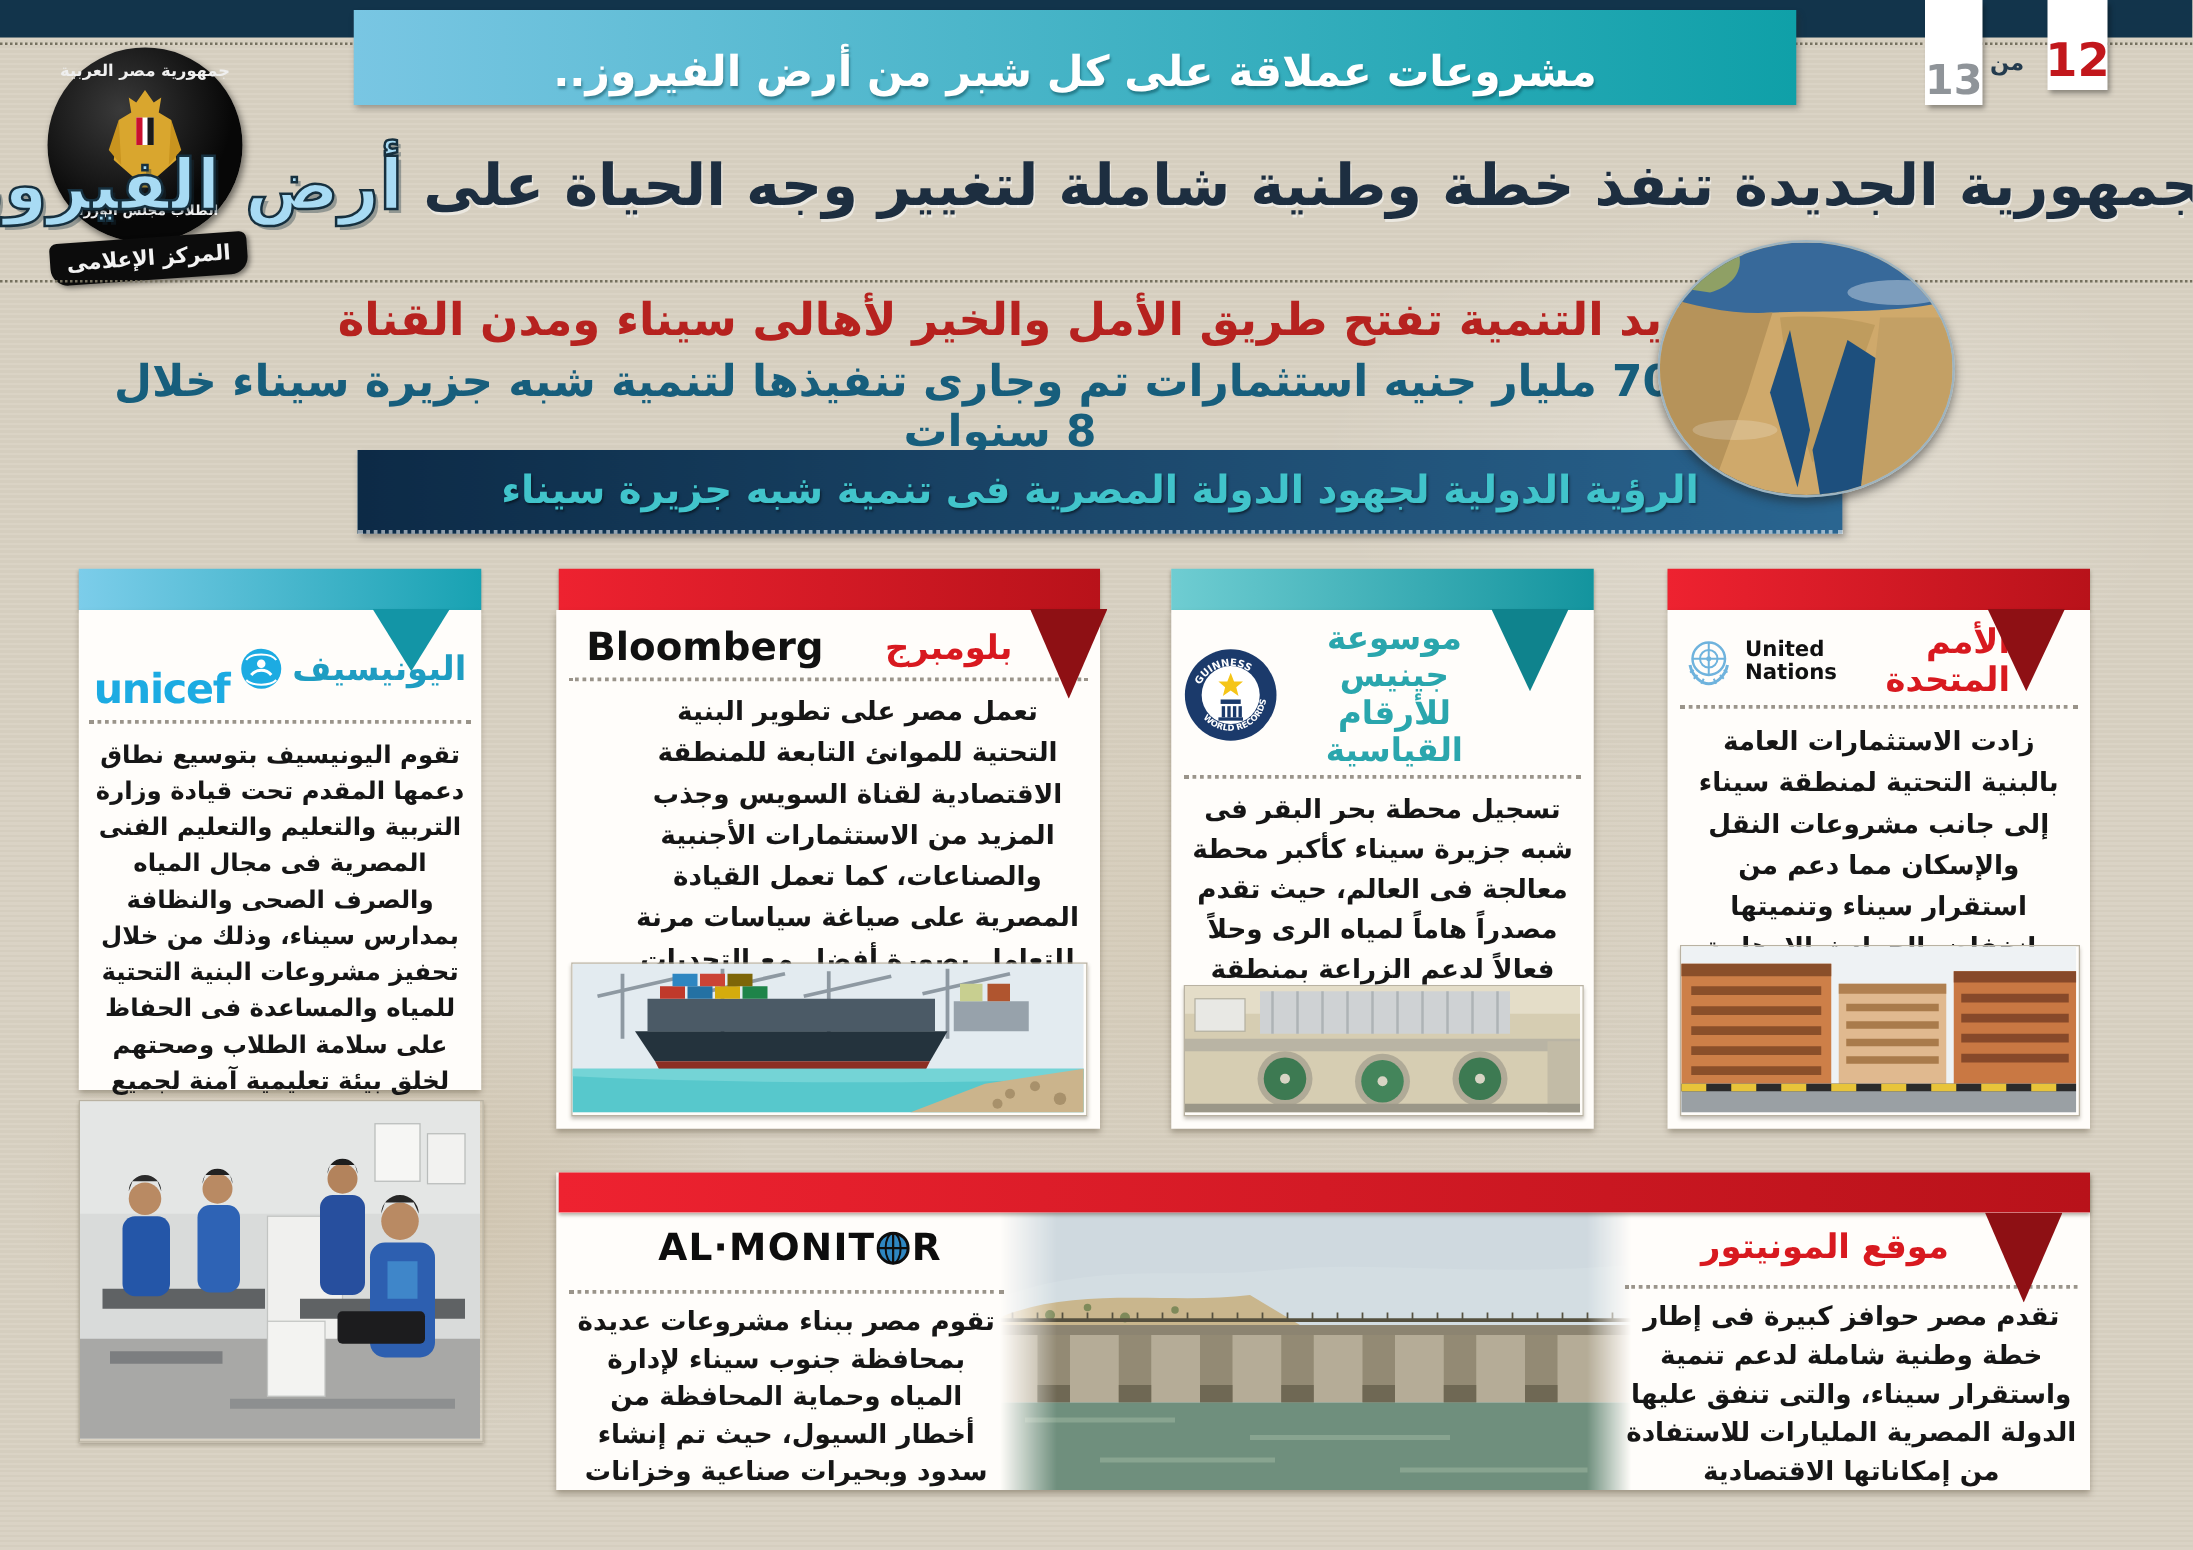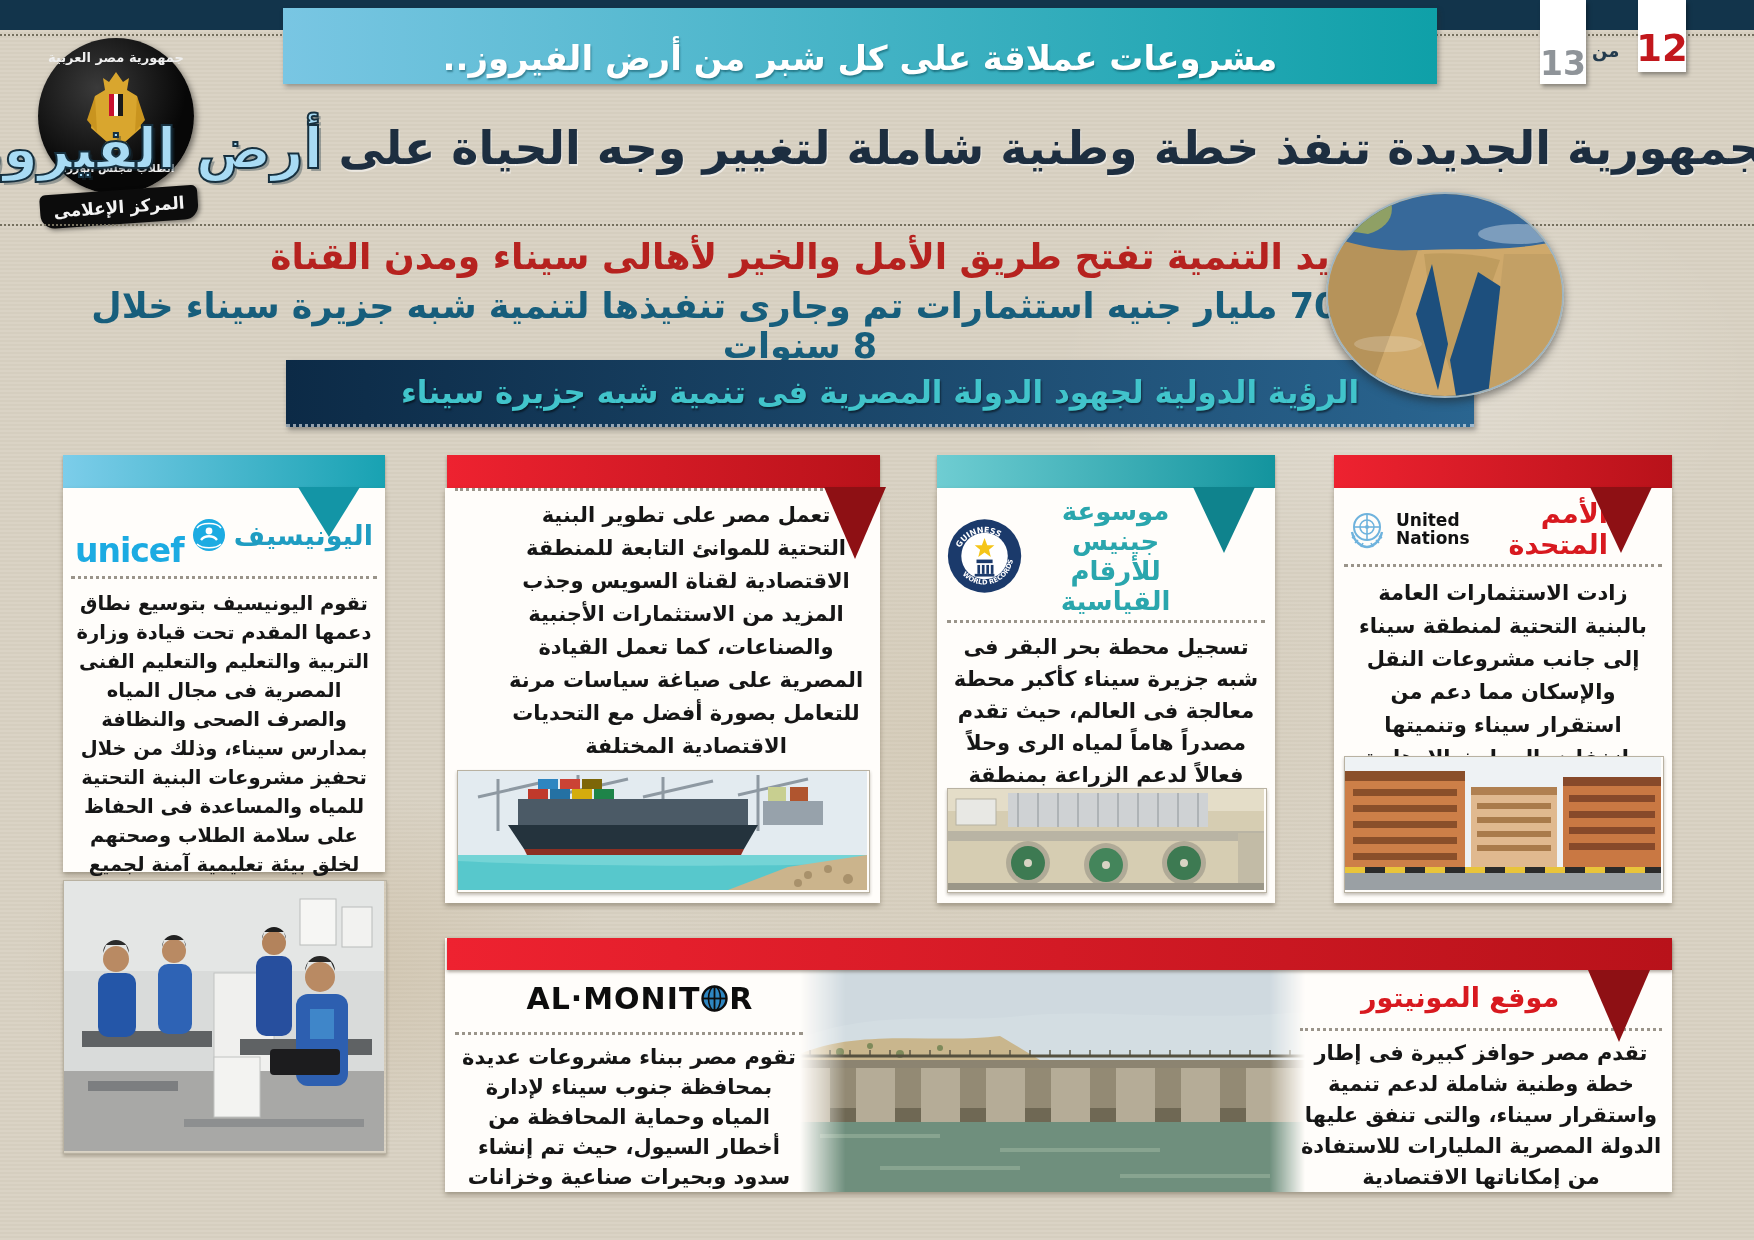--- a/index.html
+++ b/index.html
@@ -133,20 +133,24 @@
     <rect x="206" y="168" width="70" height="26" rx="4" fill="#1c1c1e"></rect>
     <rect x="150" y="176" width="46" height="60" fill="#f3f3f1" stroke="#c2c4c2"></rect>
     <rect x="24" y="200" width="90" height="10" fill="#7c7e80"></rect>
     <rect x="120" y="238" width="180" height="8" fill="#8d8f90"></rect>
   </svg>
 </div>
 
 <div class="abs ribbon" style="left:447px;top:455px;width:433px;background:linear-gradient(90deg,#ee2230,#b8121a);"></div>
 <div class="abs bookmark" style="left:824px;top:487px;width:62px;height:72px;background:#8e1014;z-index:3;"></div>
 <div class="abs card" style="left:445px;top:488px;width:435px;height:415px;">
+  <div style="display:flex;align-items:center;justify-content:space-between;padding:12px 70px 6px 24px;">
+    <span style="color:#111;font-size:31px;font-weight:bold;">Bloomberg</span>
+    <span class="rtl" style="color:#d8191f;font-size:27px;">بلومبرج</span>
+  </div>
   <div class="dotted" style="margin:0 10px;"></div>
   <div class="cardbody" style="padding:8px 14px;font-size:21px;line-height:33px;margin-left:47px;">تعمل مصر على تطوير البنية التحتية للموانئ التابعة للمنطقة الاقتصادية لقناة السويس وجذب المزيد من الاستثمارات الأجنبية والصناعات، كما تعمل القيادة المصرية على صياغة سياسات مرنة للتعامل بصورة أفضل مع التحديات الاقتصادية المختلفة</div>
 
   <div class="abs photo" style="left:12px;top:282px;width:411px;height:121px;">
     <svg width="409" height="119" viewBox="0 0 409 119">
       <rect width="409" height="119" fill="#e3ebf0"></rect>
       <g stroke="#8e99a2" stroke-width="3">
         <line x1="40" y1="8" x2="40" y2="60"></line>
           <line x1="120" y1="4" x2="120" y2="60"></line>
         <line x1="205" y1="6" x2="205" y2="60"></line>

